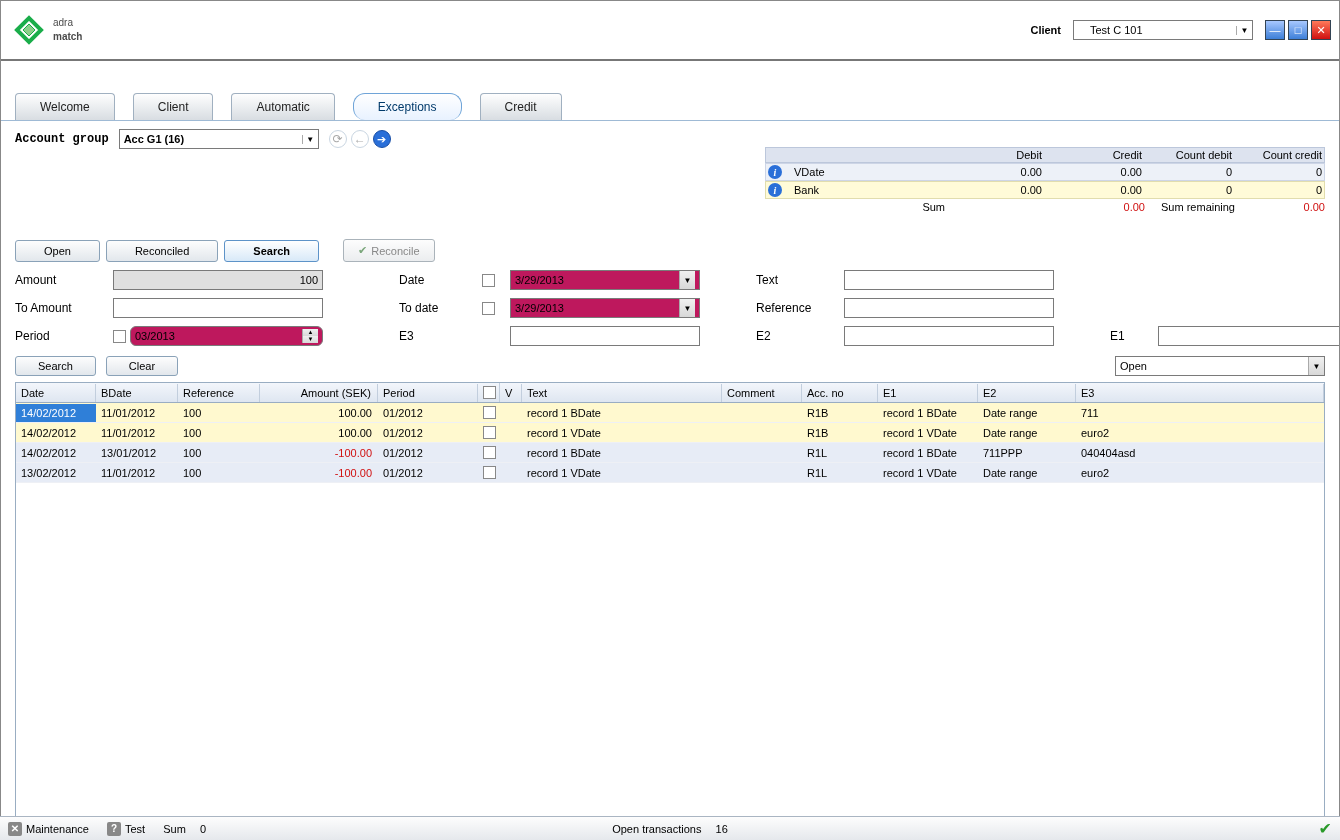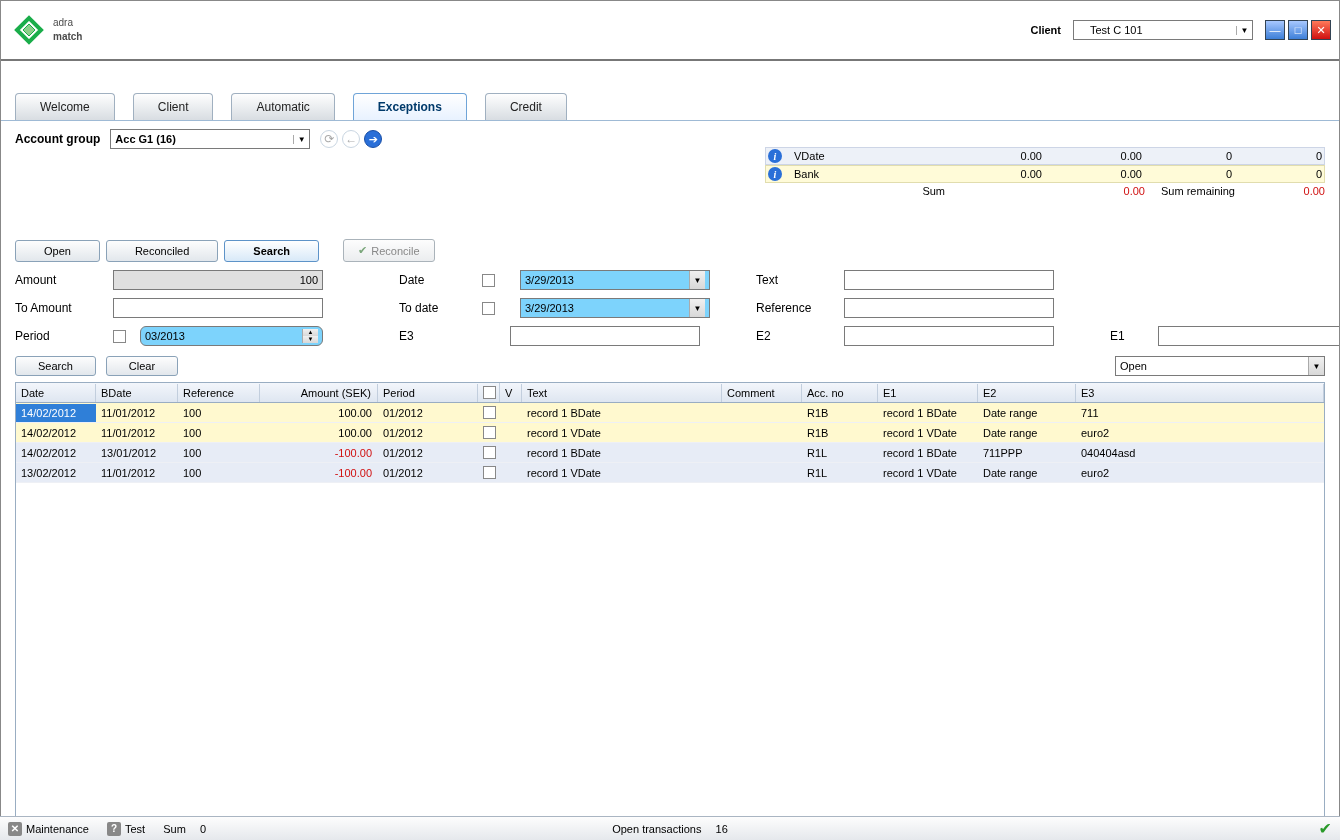--- a/index.html
+++ b/index.html
@@ -68,36 +68,37 @@
   background: linear-gradient(#fefefe,#d8dde2);
   border: 1px solid #a0b0c0;
   border-bottom: none;
   border-radius: 4px 4px 0 0;
   margin-right: 2px;
   font-size: 12px;
   color: #222;
 }
 .main-tab.active {
   background: linear-gradient(#fff,#e8f2ff);
-  font-weight: bold;
+  font-weight: normal;
   border-color: #6fa4d8;
   color: #003a6b;
+  border-radius: 12px;
 }
 .content {
   padding: 8px 14px 0 14px;
   height: 700px;
   position: relative;
 }
 .acct-row {
   display: flex;
   align-items: center;
   gap: 10px;
   font-size: 12px;
 }
-.acct-row label { font-weight: bold; }
+.acct-row label { font-weight: bold; font-family: Liberation Mono, monospace; }
 .acct-select {
   width: 200px; height: 20px;
   border: 1px solid #7a7a7a;
   font-size: 11px;
   padding-left: 4px;
 }
 .nav-icons { display: flex; gap: 4px; }
 .nav-icon {
   width: 18px; height: 18px; border-radius: 50%;
   border: 1px solid #68a;
@@ -167,21 +168,21 @@
   gap: 8px 8px;
   margin-top: 8px;
   align-items: center;
   font-size: 12px;
 }
 .form-grid input, .form-grid .combo {
   height: 20px; border: 1px solid #7a7a7a; font-size: 11px;
   padding: 0 4px; width: 100%;
 }
 .form-grid input.r { text-align: right; background:#e0e0e0;}
-.combo { display:flex; align-items:center; justify-content:space-between; background:#7dd3fc;margin-left:10px;}
+.combo { display:flex; align-items:center; justify-content:space-between; background:#be185d;}
 .combo .arrow{ width:16px; height:18px; border-left:1px solid #aaa; background:linear-gradient(#f0f0f0,#d8d8d8); display:flex;align-items:center;justify-content:center; font-size:8px;}
 .chkbox{ width:13px; height:13px; border:1px solid #888; background:#fff;}
 .period-box{ display:flex;border-radius:6px; }
 .period-box .spin{ width:16px; border-left:1px solid #aaa; display:flex; flex-direction:column;}
 .period-box .spin span{flex:1;font-size:6px;text-align:center;line-height:7px;background:linear-gradient(#f0f0f0,#d8d8d8);}
 
 .action-row{ margin-top:10px; display:flex; gap:10px; align-items:center;}
 .action-row button{
   padding: 3px 22px; border:1px solid #8aa2b8; border-radius:3px;
   background: linear-gradient(#fdfdfd,#e2e7ec); font-size:11px;
@@ -281,20 +282,28 @@
       <span style="width:16px;text-align:center;border-left:1px solid #aaa;font-size:8px;">▼</span>
     </div>
     <div class="nav-icons">
       <div class="nav-icon disabled">⟳</div>
       <div class="nav-icon disabled">←</div>
       <div class="nav-icon fwd"></div>
     </div>
   </div>
 
   <div class="summary-panel">
+    <div class="sum-head">
+      <div></div>
+        <div></div>
+      <div class="lbl">Debit</div>
+      <div class="lbl">Credit</div>
+      <div class="lbl">Count debit</div>
+      <div class="lbl">Count credit</div>
+    </div>
     <div class="sum-row ledger">
       <div><span class="info-icon">i</span></div>
       <div class="name">VDate</div>
       <div class="val">0.00</div>
       <div class="val">0.00</div>
       <div class="val">0</div>
       <div class="val">0</div>
     </div>
     <div class="sum-row bank">
       <div><span class="info-icon">i</span></div>

